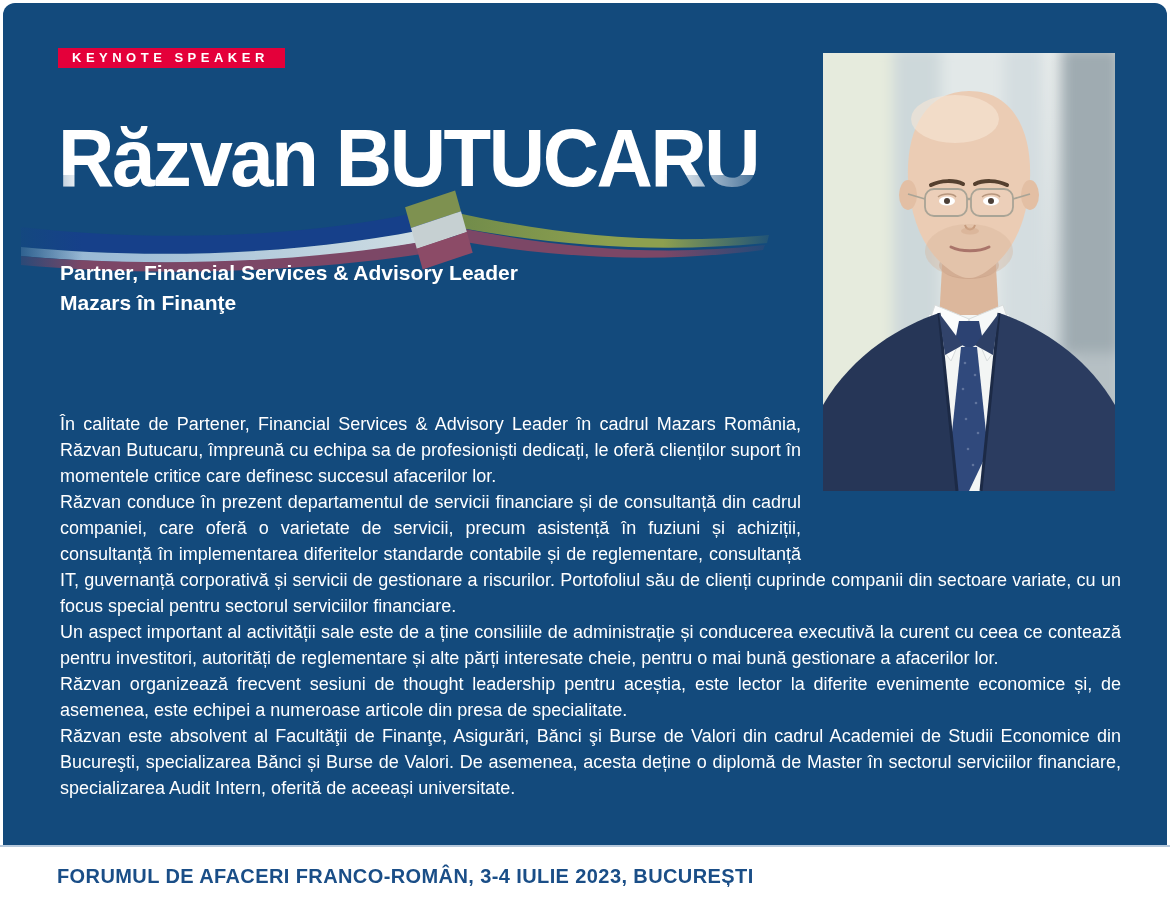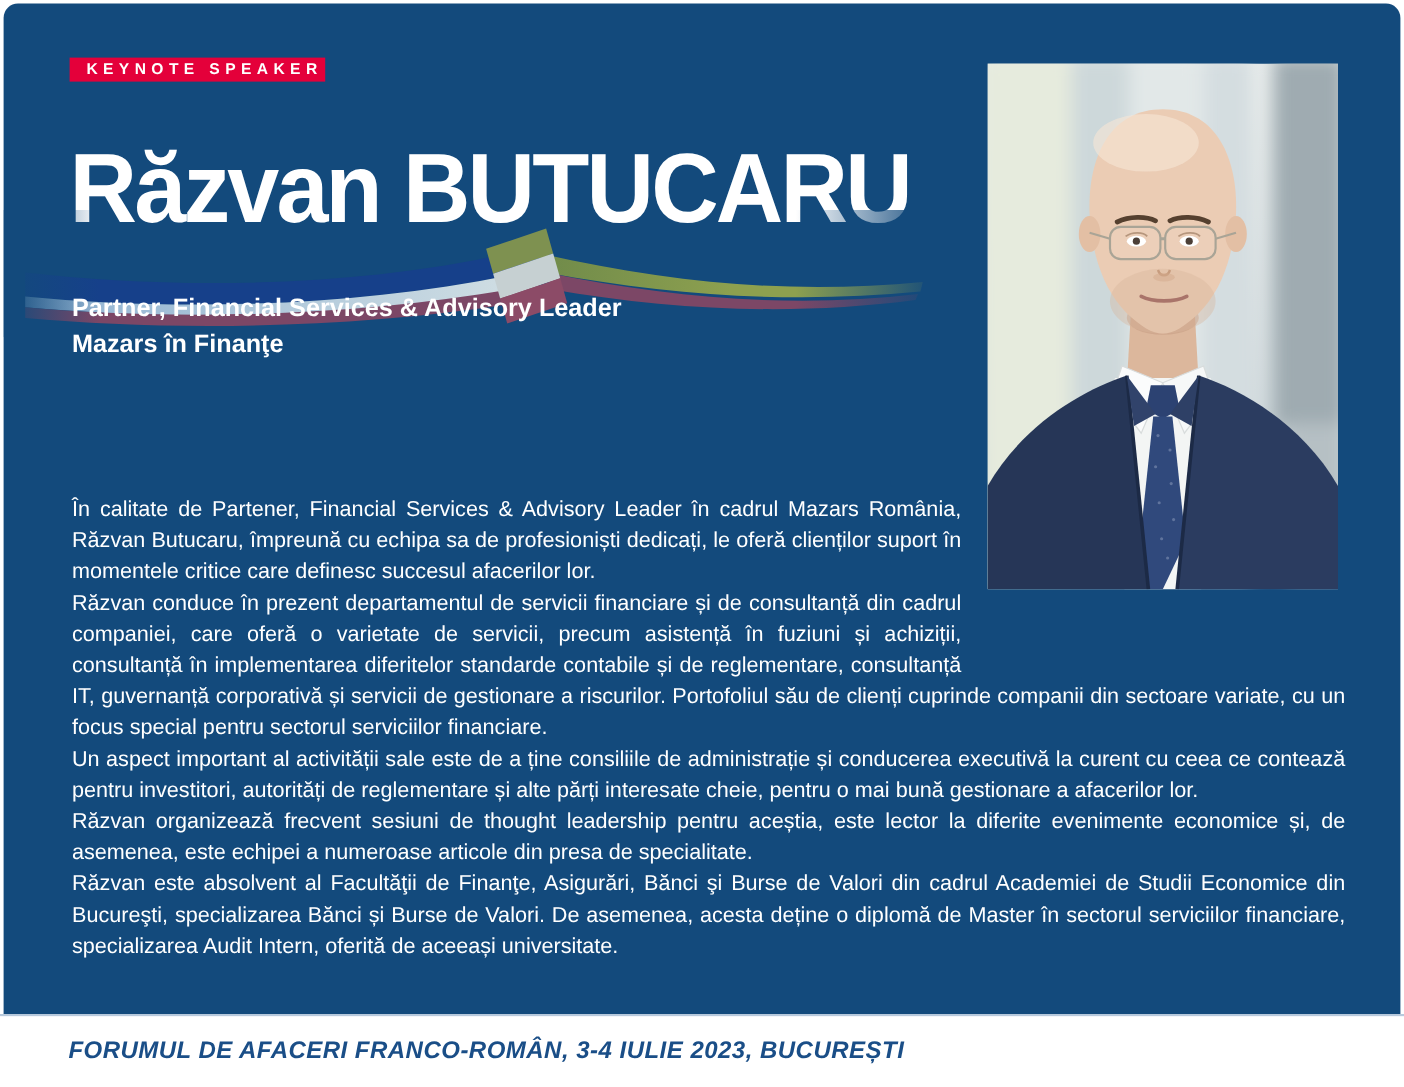--- a/index.html
+++ b/index.html
@@ -10,46 +10,46 @@
   .panel{
     position:absolute;left:3px;top:3px;width:1164px;height:842px;
     background:#134a7c;border-radius:12px 12px 0 0;
   }
   .separator{
     position:absolute;left:0;top:845px;width:1170px;height:2px;background:#b7c9dc;
   }
   .badge{
     position:absolute;left:55px;top:45px;background:#e4003a;color:#ffffff;
     font-size:13px;font-weight:bold;letter-spacing:4.5px;
-    padding:3px 2px 3px 14px;line-height:14px;white-space:nowrap;
+    padding:3px 16px 3px 14px;line-height:14px;white-space:nowrap;
   }
   .name{
     position:absolute;left:55px;top:112px;color:#ffffff;font-weight:bold;
     font-size:82px;line-height:86px;letter-spacing:-2.5px;white-space:nowrap;
     transform:scaleX(0.95);transform-origin:left top;
   }
   .ribbon{
     position:absolute;left:0px;top:172px;width:780px;height:106px;pointer-events:none;
   }
   .subtitle{
-    position:absolute;left:57px;top:239px;color:#ffffff;font-weight:bold;
+    position:absolute;left:57px;top:255px;color:#ffffff;font-weight:bold;
     font-size:21px;line-height:30px;
   }
   .photo{
     position:absolute;left:820px;top:50px;width:292px;height:438px;
   }
   .bio{
     position:absolute;left:57px;top:371px;width:1061px;color:#ffffff;
     font-size:18px;line-height:26px;text-align:justify;margin-top:37px;
   }
   .bio p{margin:0;padding:0;}
   .photo-spacer{float:right;width:320px;height:150px;}
   .footer{
     position:absolute;left:0;top:847px;width:1170px;height:59px;background:#ffffff;
-    display:flex;align-items:center;font-style:italic;
+    display:flex;align-items:center;
   }
   .footer-text{
     margin-left:57px;color:#1a4e87;font-weight:bold;font-size:20px;
     letter-spacing:0.4px;white-space:nowrap;
   }
 </style>
 </head>
 <body>
 
 <div class="card">

